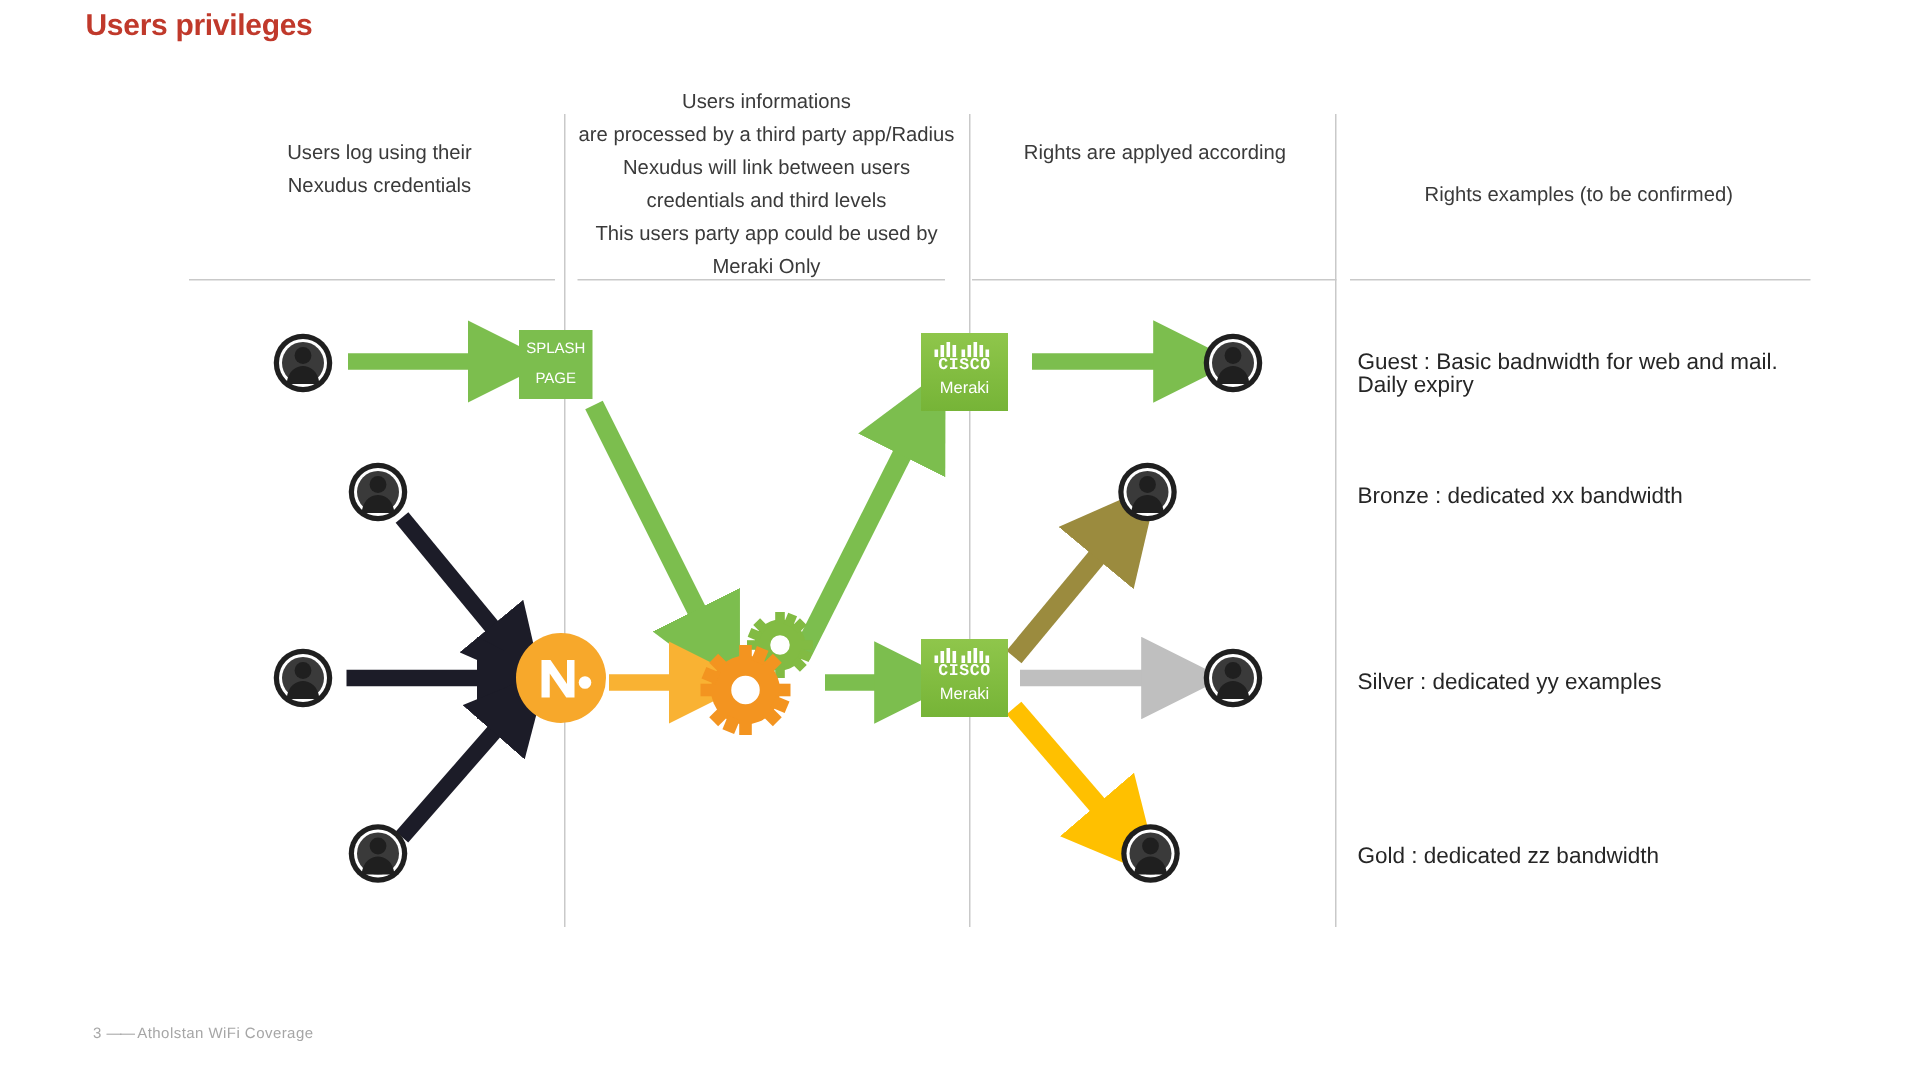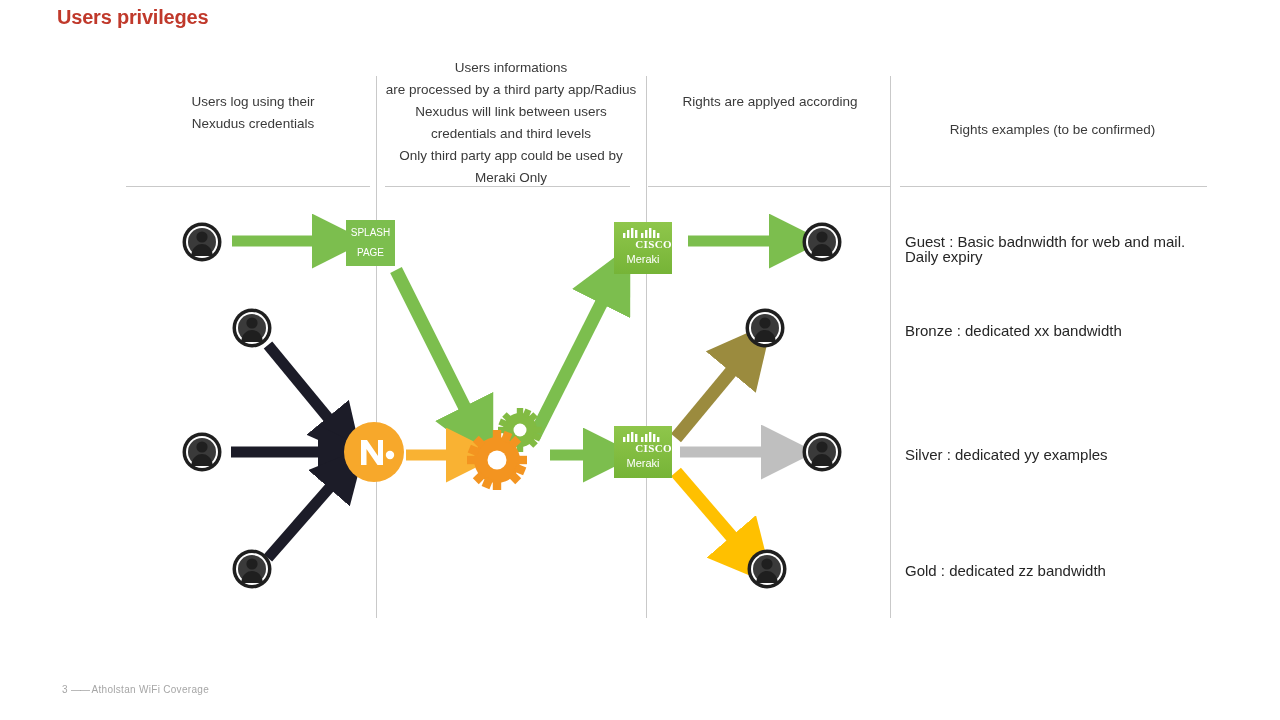--- a/index.html
+++ b/index.html
@@ -84,22 +84,21 @@
   .meraki{
     position:absolute;width:58px;height:52px;
     background:linear-gradient(180deg,#8FC64B 0%,#76B437 100%);
     color:#ffffff;text-align:center;
   }
   #meraki-top{left:614px;top:222px;}
   #meraki-bot{left:614px;top:426px;}
   .meraki .bars{margin-top:5px;height:11px;}
   .meraki .cisco{
     font-size:11px;font-weight:bold;letter-spacing:0.4px;line-height:13px;
-    font-family:Liberation Serif, serif;
-    text-align:right;
+    font-family:Liberation Mono, monospace;
   }
   .meraki .mname{font-size:11px;line-height:14px;margin-top:1px;}
 
   
   #arrows{position:absolute;left:0;top:0;width:1280px;height:720px;}
 
   
   #footer{
     position:absolute;left:62px;top:684px;
     font-size:10px;color:#a6a6a6;letter-spacing:0.3px;
@@ -116,21 +115,21 @@
   <div class="colhead" id="head-col1">
     <div>Users log using their</div>
     <div>Nexudus credentials</div>
   </div>
 
   <div class="colhead" id="head-col2">
     <div>Users informations</div>
     <div>are processed by a third party app/Radius</div>
     <div>Nexudus will link between users</div>
     <div>credentials and third levels</div>
-    <div>Only third party app could be used by</div>
+    <div>This users party app could be used by</div>
     <div>Meraki Only</div>
   </div>
 
   <div class="colhead" id="head-col3">
     <div>Rights are applyed according</div>
   </div>
 
   <div class="colhead" id="head-col4">
     <div>Rights examples (to be confirmed)</div>
   </div>

